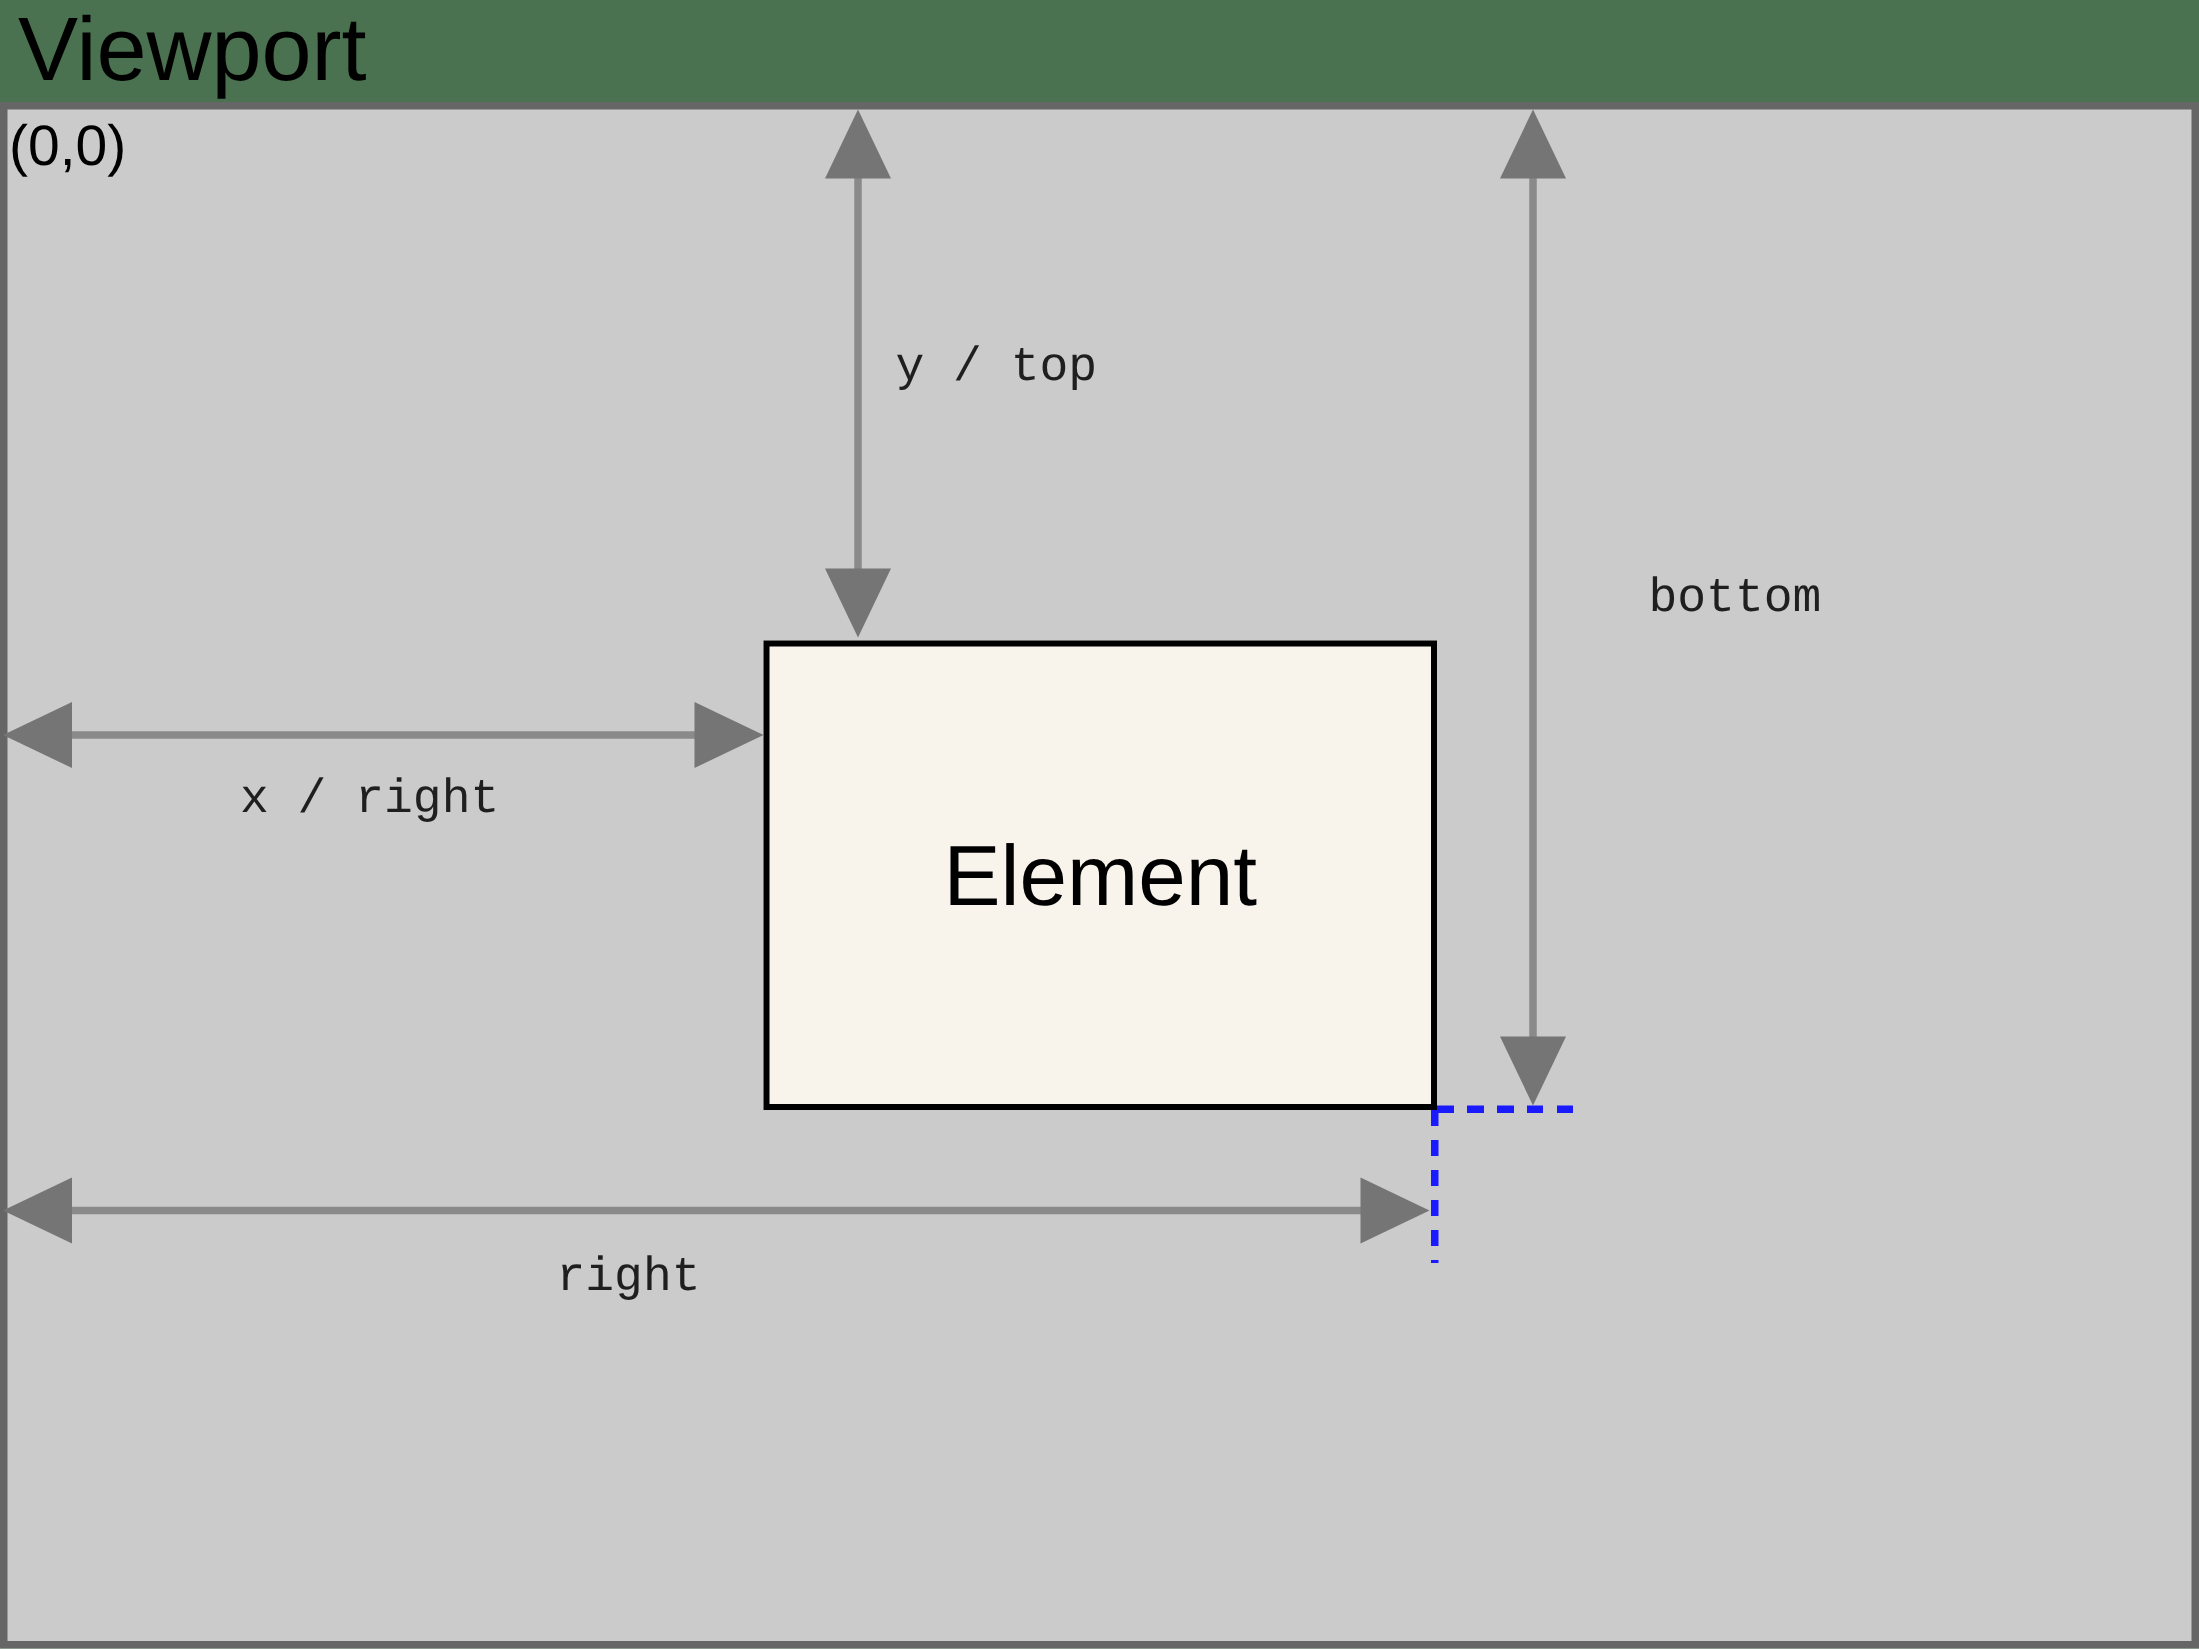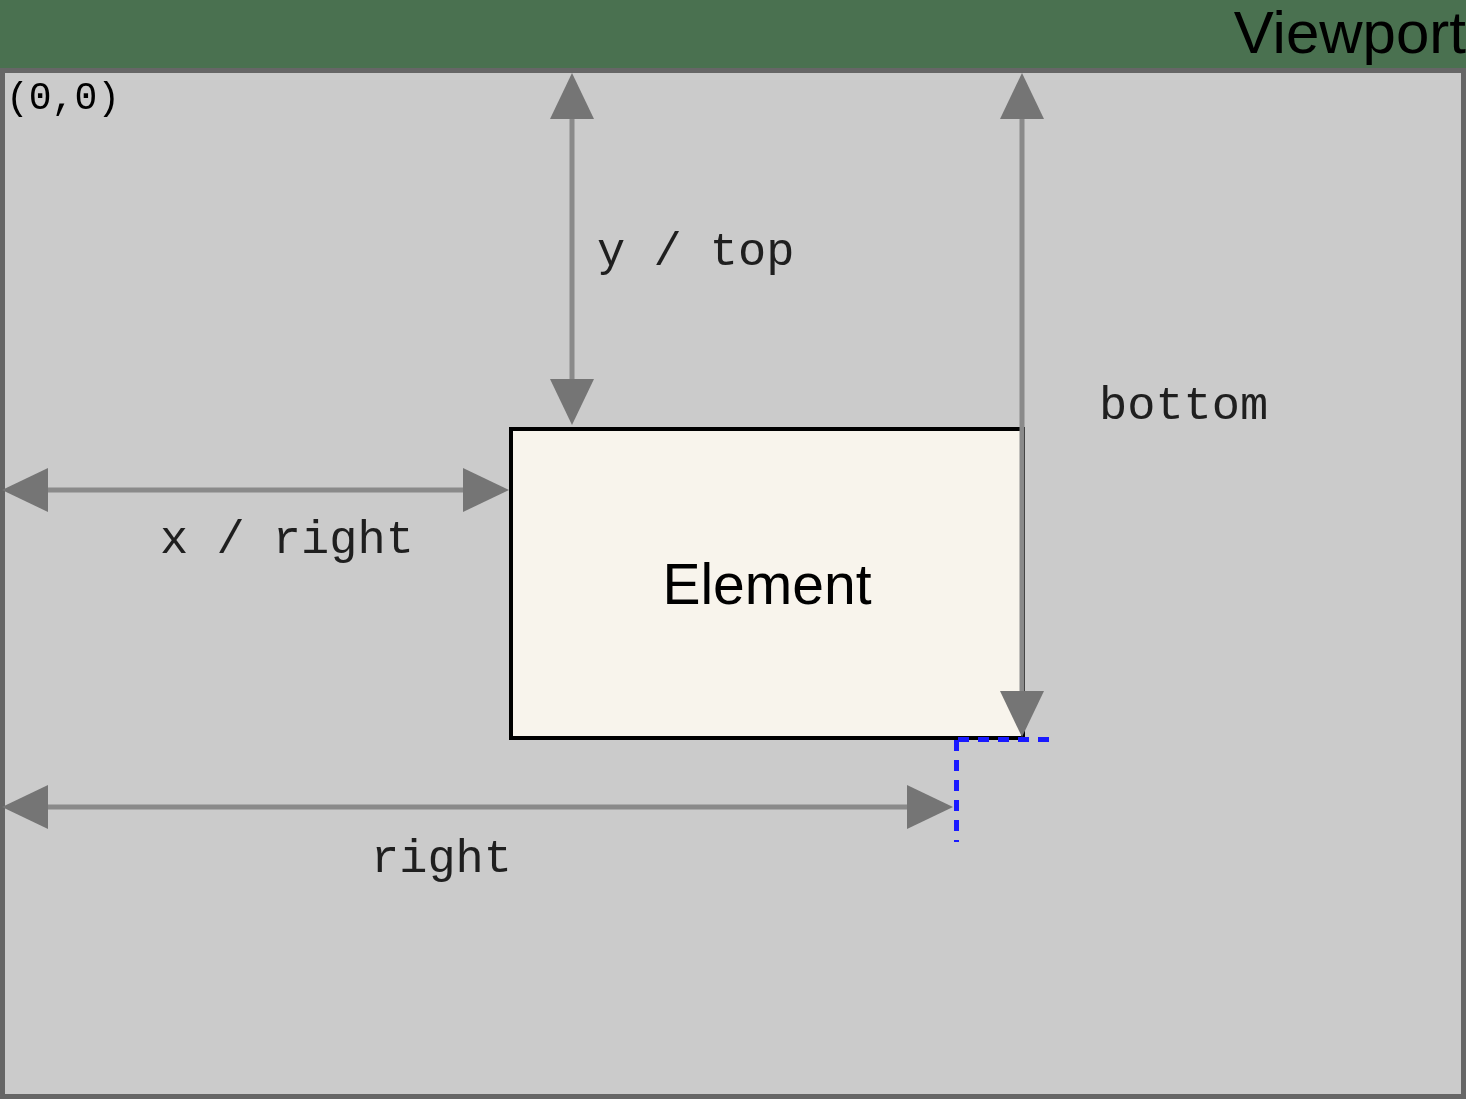--- a/index.html
+++ b/index.html
@@ -13,39 +13,39 @@
     --label-color: #1f1f1f;
     --title-color: #000000;
     --guide-blue: #1a1aff;
   }
   * { margin: 0; padding: 0; box-sizing: border-box; }
   html, body { width: 1466px; height: 1099px; overflow: hidden; }
   body { background: var(--page-bg); position: relative; }
 
   .title {
     position: absolute; top: 0; left: 0; width: 1466px; height: 68px;
-    text-align: right; line-height: 66px;
+    text-align: left; line-height: 66px;
     font-family: "Liberation Sans", sans-serif;
-    font-size: 60px; color: var(--title-color);
+    font-size: 60px; color: var(--title-color); padding-left: 12px;
   }
 
   .viewport-box {
     position: absolute; left: 0; top: 68px; width: 1466px; height: 1031px;
     background: var(--viewport-fill);
     border: 5px solid var(--viewport-border);
   }
 
   .origin-label {
     position: absolute; left: 6px; top: 78px;
-    font-family: Liberation Mono, monospace;
+    font-family: Liberation Sans, sans-serif;
     font-size: 38px; line-height: 1.1; color: var(--title-color);
   }
 
   .element-box {
-    position: absolute; left: 509px; top: 427px; width: 516px; height: 313px;
+    position: absolute; left: 509px; top: 427px; width: 449px; height: 313px;
     background: var(--element-fill);
     border: 4px solid var(--element-border);
     display: flex; align-items: center; justify-content: center;
   }
   .element-box span {
     font-family: "Liberation Sans", sans-serif;
     font-size: 57px; color: var(--title-color);
   }
 
   .arrow { position: absolute; }
@@ -80,21 +80,21 @@
   }
 
   #arrow-y-top  { left: 550px;  top: 73px;  width: 44px;  height: 352px; }
   #arrow-bottom { left: 1000px; top: 73px;  width: 44px;  height: 664px; }
   #arrow-x-left { left: 2px;    top: 468px; width: 507px; height: 44px; }
   #arrow-right  { left: 2px;    top: 785px; width: 951px; height: 44px; }
 
   .mono-label {
     position: absolute;
     font-family: "Liberation Mono", "DejaVu Sans Mono", monospace;
-    font-size: 47px; line-height: 1; color: var(--label-color);
+    font-size: 32px; line-height: 1; color: var(--label-color);
     white-space: pre;
   }
   #label-y-top  { left: 597px;  top: 229px; }
   #label-x-left { left: 160px;  top: 517px; }
   #label-bottom { left: 1099px; top: 383px; }
   #label-right  { left: 371px;  top: 836px; }
 
   .guide-h {
     position: absolute; left: 958px; top: 737px; width: 100px; height: 5px;
     background: repeating-linear-gradient(90deg,

